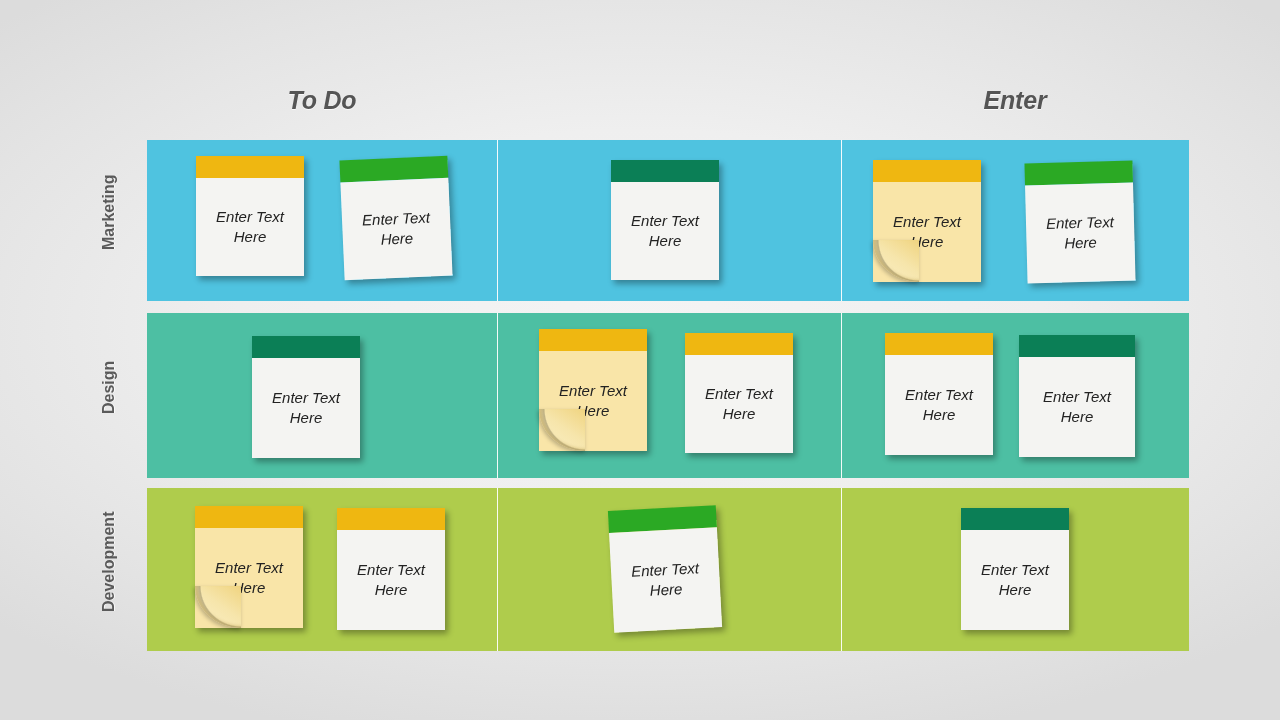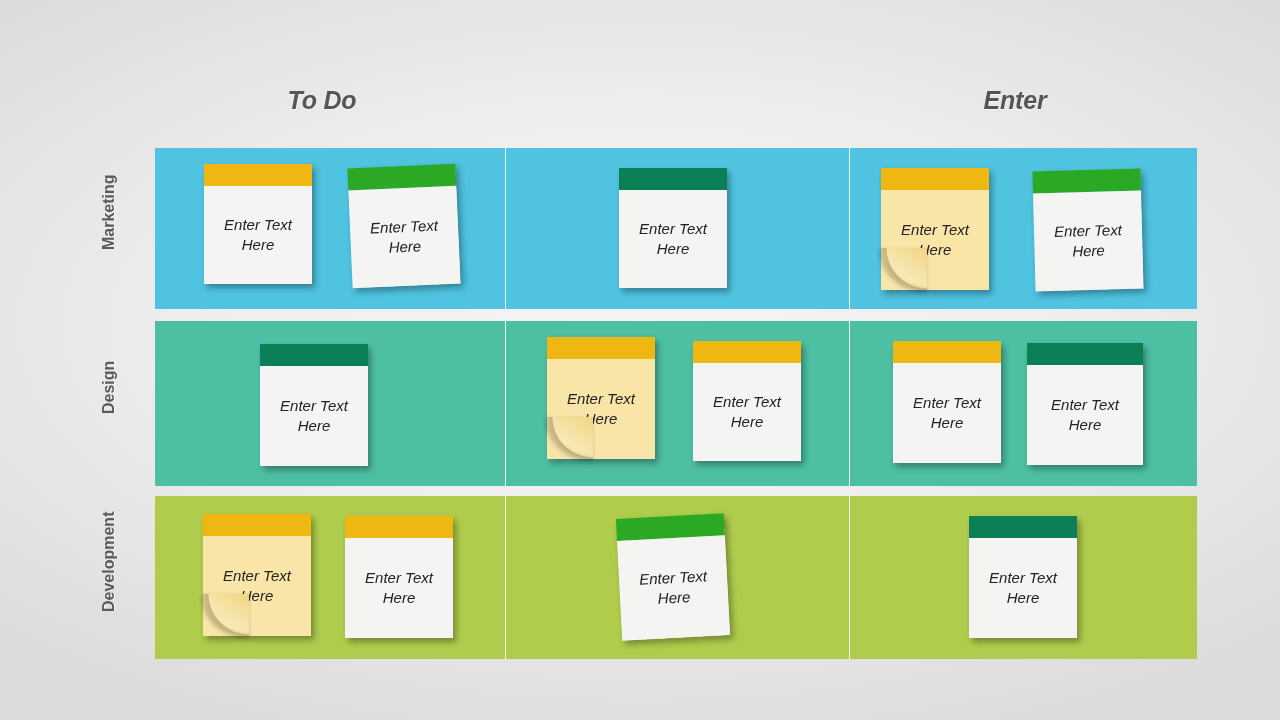--- a/index.html
+++ b/index.html
@@ -28,21 +28,21 @@
   .row-label{
     position:absolute;left:0;width:40px;
     font-size:16px;font-weight:bold;color:#5a5a5a;
     text-shadow:0 1px 0 rgba(255,255,255,.75);
     writing-mode:vertical-rl;transform:rotate(180deg);
     display:flex;align-items:center;justify-content:center;
     white-space:nowrap;
   }
 
   
-  #board{position:absolute;left:147px;top:148px;width:1042px;height:511px;margin-left:8px;}
+  #board{position:absolute;left:147px;top:140px;width:1042px;height:511px;}
   .swimlane{position:absolute;left:0;width:1042px;}
   .lane-bg{position:absolute;inset:0;}
   .divider{position:absolute;top:0;bottom:0;width:1px;background:#fdfdfd;opacity:.95;}
   .divider.d1{left:350px;}
   .divider.d2{left:694px;}
 
   
   .note{position:absolute;}
   .note-inner{
     position:relative;width:100%;height:100%;

